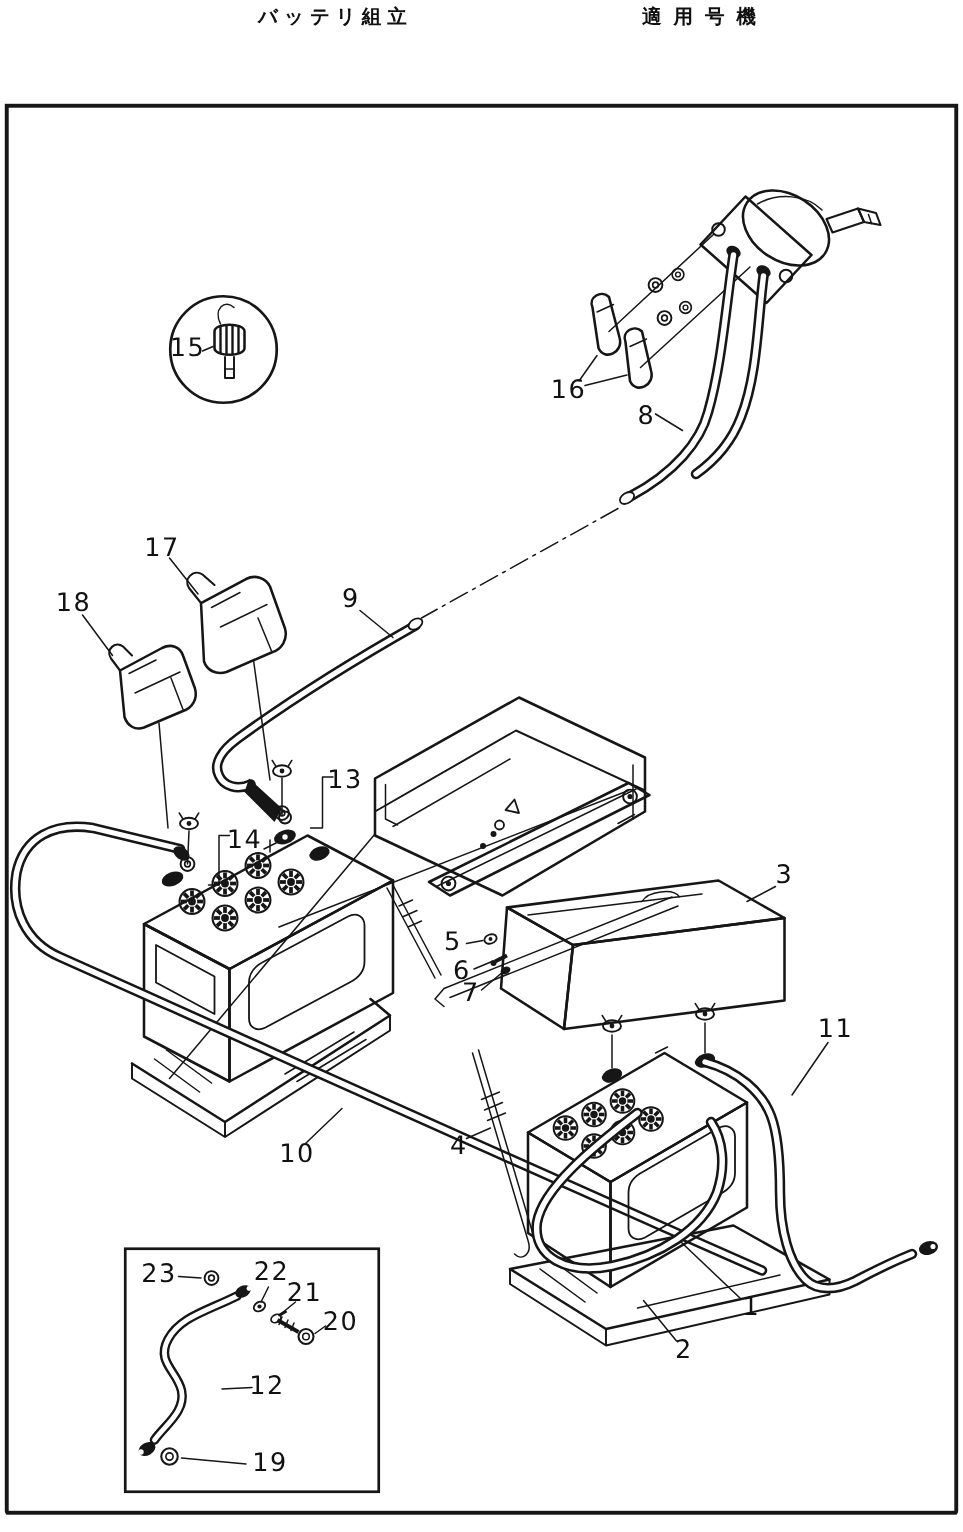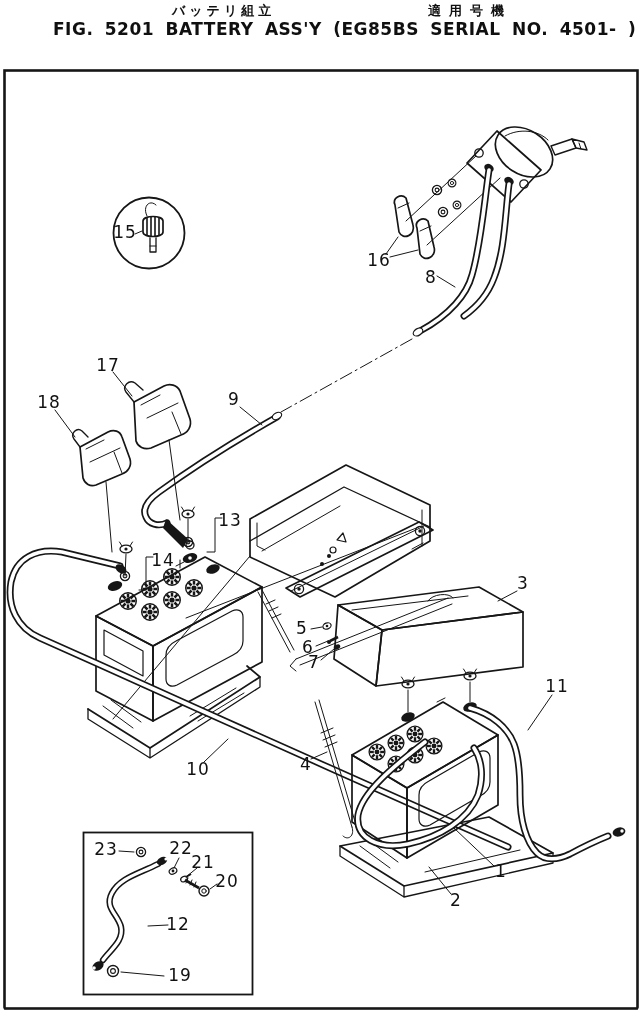--- a/index.html
+++ b/index.html
@@ -19,21 +19,20 @@
   .callout{font:17px "DejaVu Sans","Liberation Sans",sans-serif;fill:#111;text-anchor:middle;
            dominant-baseline:middle;letter-spacing:1px;}
 </style>
 </head>
 <body>
 
 <div class="page">
 
   <div class="hdr hdr-jp-left">バッテリ組立</div>
   <div class="hdr hdr-jp-right">適用号機</div>
-  <div class="hdr hdr-en">FIG. 5201 BATTERY ASS'Y (EG85BS SERIAL NO. 4501- )</div>
 
   <svg class="art" width="642" height="1021" viewBox="0 0 642 1021">
     <defs>
       <g id="cap">
         <circle r="8.3" class="ln" style="stroke-width:1.4"></circle>
         <circle r="2.6" class="fb"></circle>
         <g stroke="#161616" stroke-width="2.5">
           <line x1="0" y1="-3.4" x2="0" y2="-7.4"></line>
             <line x1="0" y1="3.4" x2="0" y2="7.4"></line>
           <line x1="-3.4" y1="0" x2="-7.4" y2="0"></line>

